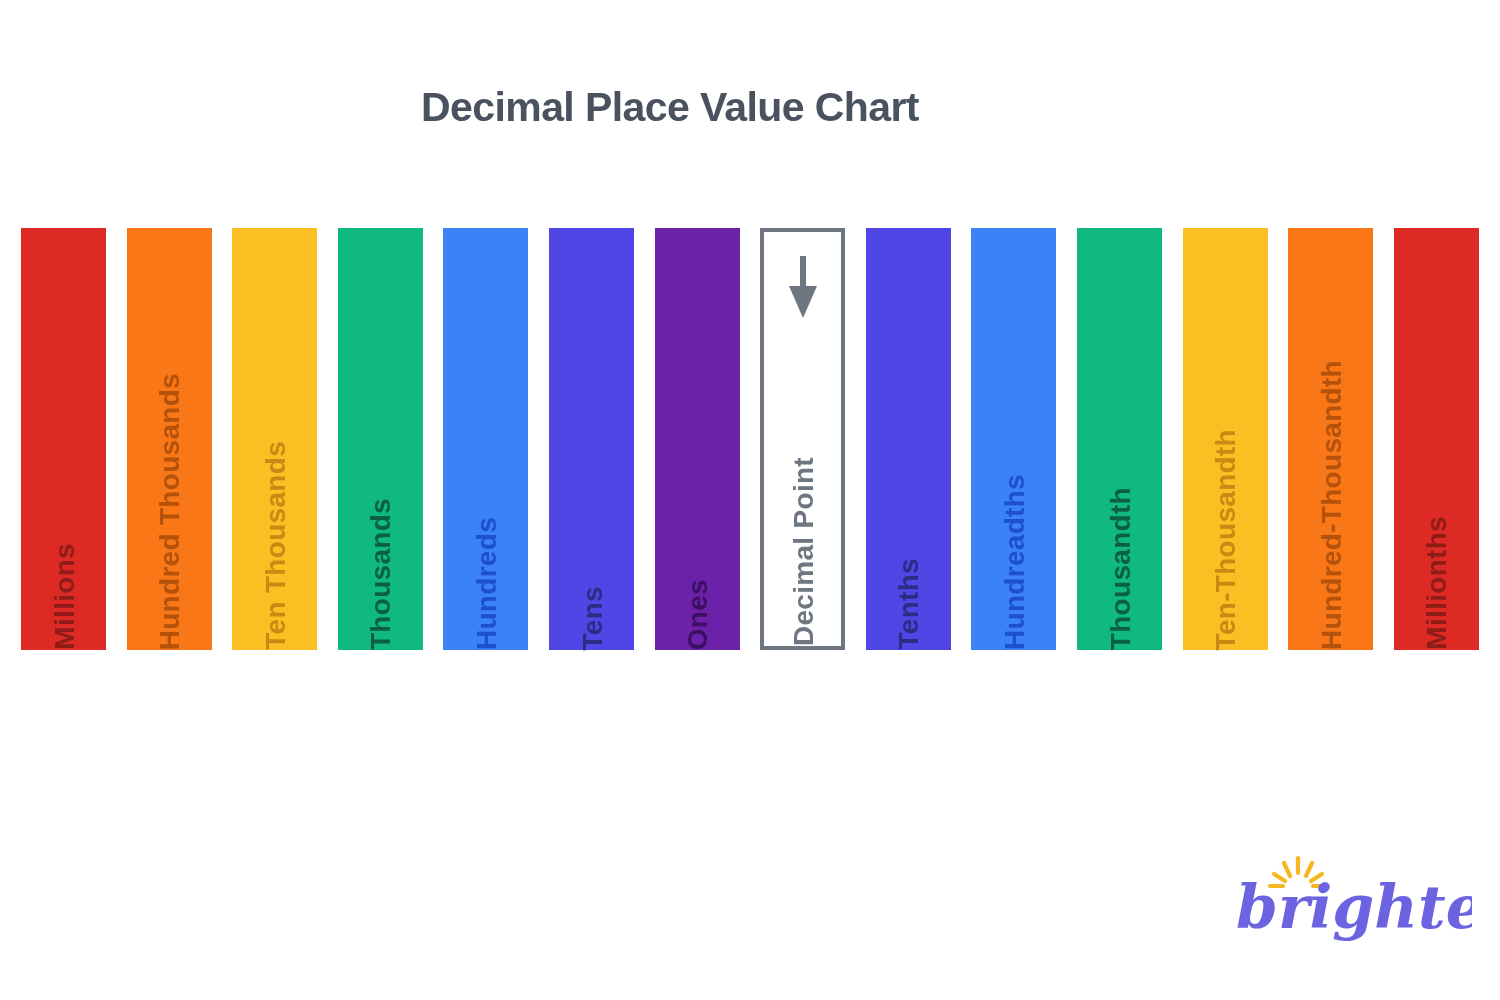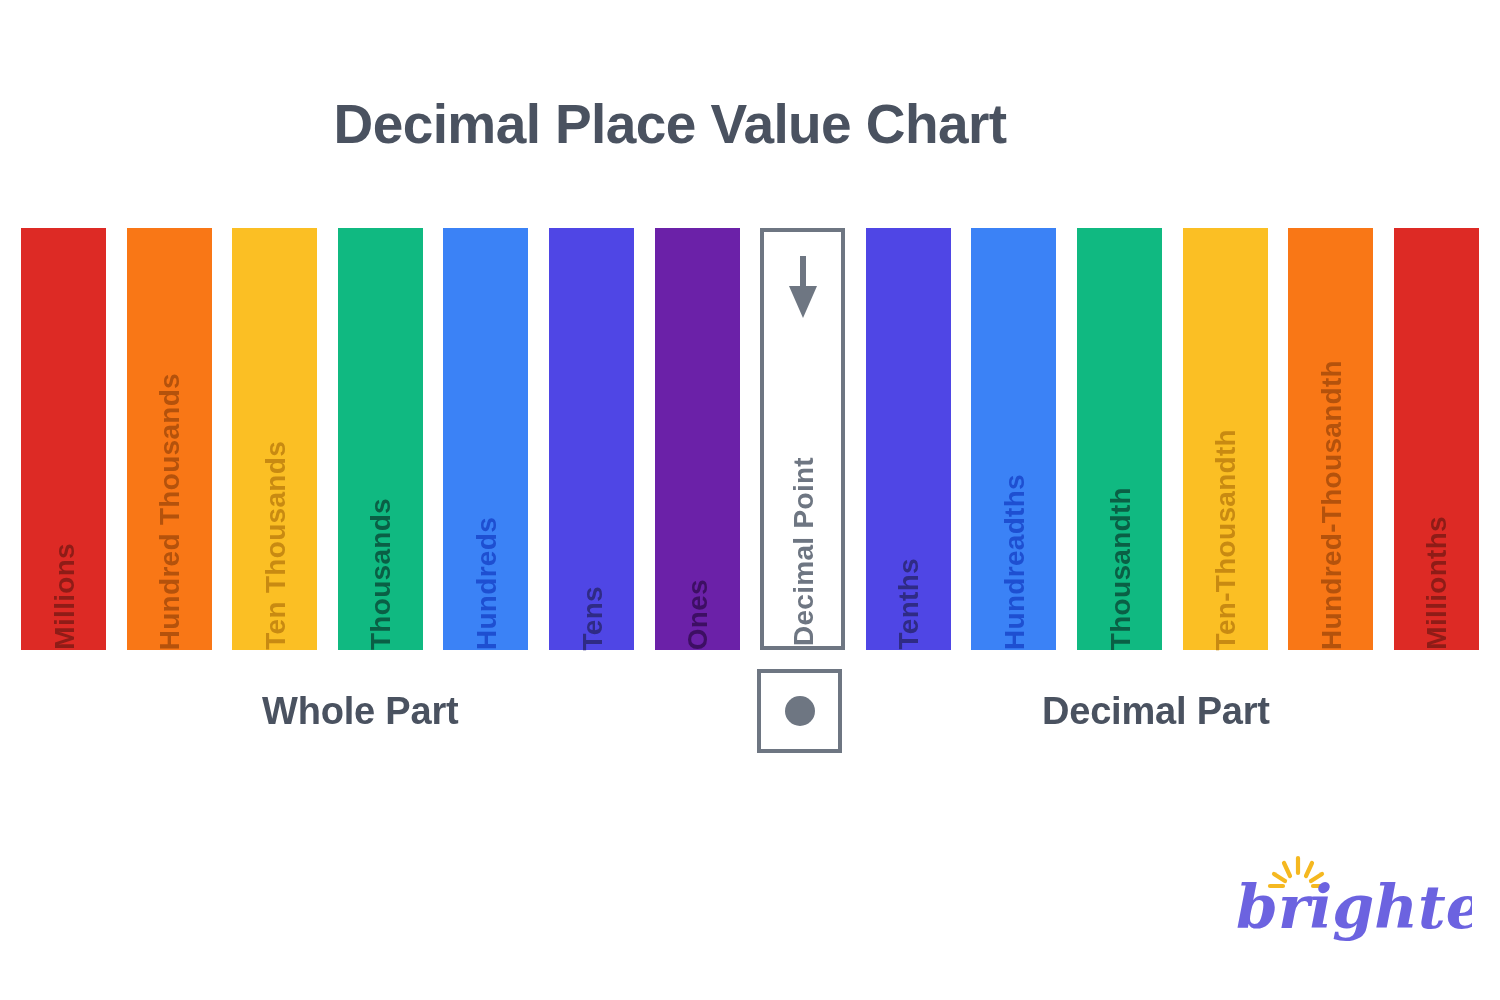--- a/index.html
+++ b/index.html
@@ -8,23 +8,23 @@
     background:#ffffff;
     font-family:"Liberation Sans", sans-serif;
     overflow:hidden;
     position:relative;
   }
   #page{position:relative;width:1500px;height:1000px;}
 
   
   .title{
     position:absolute;
-    top:92px;left:0;width:1340px;
+    top:84px;left:0;width:1340px;
     text-align:center;
-    font-size:55px;
+    font-size:41px;
     font-weight:700;
     color:#4a5260;
     letter-spacing:-0.6px;
     white-space:nowrap;
   }
 
   
   .chart{
     position:absolute;
     left:21px;top:228px;
@@ -155,30 +155,20 @@
         <div class="vtext" style="color: rgb(200, 138, 18);">Ten-Thousandth</div>
       </div>
       <div class="col" style="background: rgb(249, 119, 22);">
         <div class="vtext" style="color: rgb(180, 82, 12);">Hundred-Thousandth</div>
       </div>
       <div class="col" style="background: rgb(221, 42, 37);">
         <div class="vtext" style="color: rgb(142, 28, 23);">Millionths</div>
       </div>
     </div>
 
-  <div class="bottom">
-
-    <div class="part-label part-whole">Whole Part</div>
-
-    <div class="dot-box">
-      <div class="dot"></div>
-    </div>
-
-    <div class="part-label part-decimal">Decimal Part</div>
-  </div>
 
   <div class="logo">
     <svg viewBox="0 0 240 96" width="240" height="96" xmlns="http://www.w3.org/2000/svg">
 
       <g stroke="#f5b820" stroke-width="4.2" stroke-linecap="round" fill="none">
         <line x1="66" y1="6" x2="66" y2="21"></line>
         <line x1="52" y1="11" x2="58" y2="24"></line>
         <line x1="80" y1="11" x2="74" y2="24"></line>
         <line x1="42" y1="22" x2="53" y2="29"></line>
         <line x1="90" y1="22" x2="79" y2="29"></line>

